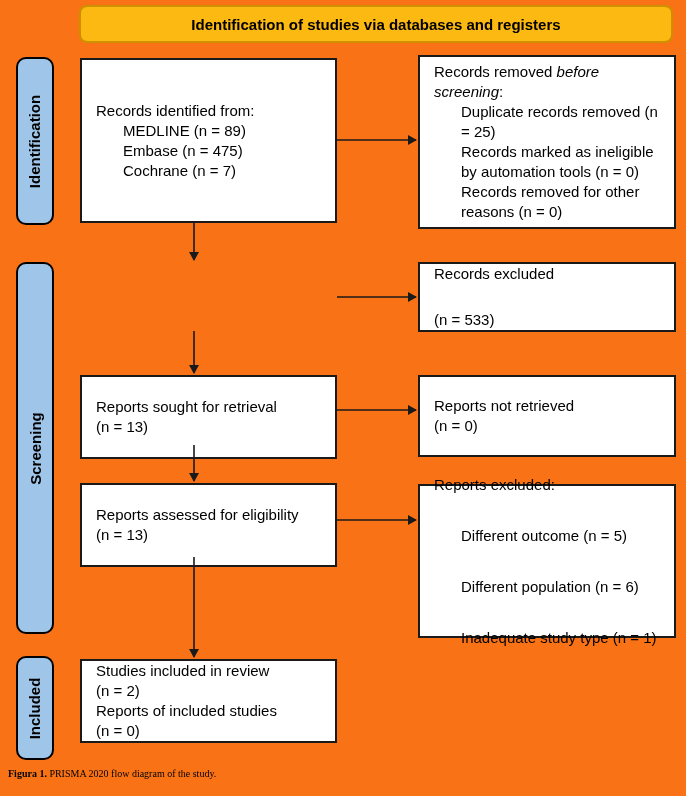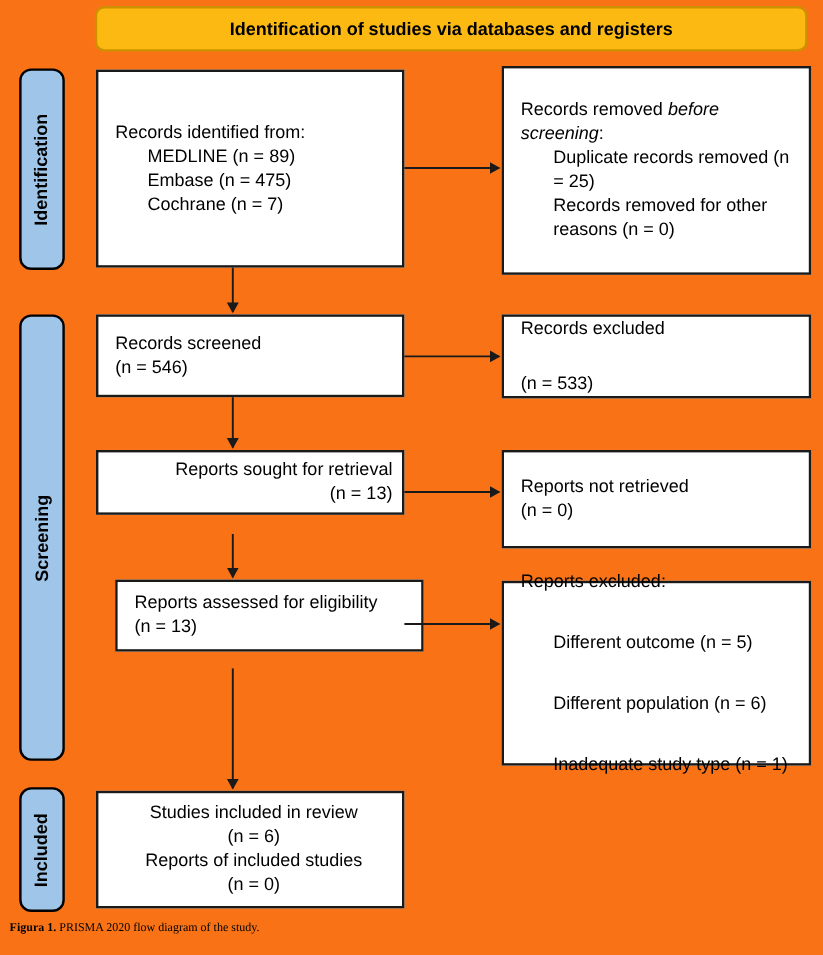--- a/index.html
+++ b/index.html
@@ -29,25 +29,25 @@
     position:absolute; background:#ffffff; border:2px solid #1a1a1a;
     box-sizing:border-box; display:flex; flex-direction:column; justify-content:center;
     font-size:15px; line-height:20px; padding:5px 8px 5px 14px; color:#000;
   }
   .col-left  { left:80px;  width:257px; }
   .col-right { left:418px; width:258px; }
   #box-identified       { top:58px;  height:165px; }
   #box-removed          { top:55px;  height:174px; }
   #box-screened         { top:262px; height:69px;  }
   #box-excluded         { top:262px; height:70px;gap:26px;  }
-  #box-sought           { top:375px; height:54px;align-items:flex-end;  }
+  #box-sought           { top:375px; height:84px;  }
   #box-not-retrieved    { top:375px; height:82px;  }
-  #box-assessed         { top:483px; height:60px;margin-left:16px;  }
+  #box-assessed         { top:483px; height:84px;  }
   #box-reports-excluded { top:484px; height:154px;gap:31px; }
-  #box-included         { top:659px; height:98px;text-align:center;  }
+  #box-included         { top:659px; height:84px;  }
   .indent { padding-left:27px; }
   .arrows { position:absolute; left:0; top:0; pointer-events:none; }
   .arrows line { stroke:#1a1a1a; stroke-width:1.6; }
   .caption {
     position:absolute; left:8px; top:768px;
     font-family:"Liberation Serif", serif; font-size:10px; color:#000;
   }
   .caption b { font-weight:bold; }
 </style>
 </head>
@@ -72,27 +72,24 @@
   <div class="box col-left" id="box-identified">
     <div>Records identified from:</div>
     <div class="indent">MEDLINE (n = 89)</div>
     <div class="indent">Embase (n = 475)</div>
     <div class="indent">Cochrane (n = 7)</div>
   </div>
 
   <div class="box col-right" id="box-removed">
     <div><span>Records removed </span><i>before screening</i><span>:</span></div>
     <div class="indent">Duplicate records removed (n = 25)</div>
+    <div class="indent">Records marked as ineligible by automation tools (n = 0)</div>
     <div class="indent">Records removed for other reasons (n = 0)</div>
   </div>
 
-  <div class="box col-left" id="box-screened">
-    <div>Records screened</div>
-    <div>(n = 546)</div>
-  </div>
 
   <div class="box col-right" id="box-excluded">
     <div>Records excluded</div>
     <div>(n = 533)</div>
   </div>
 
   <div class="box col-left" id="box-sought">
     <div>Reports sought for retrieval</div>
     <div>(n = 13)</div>
   </div>
@@ -109,21 +106,21 @@
 
   <div class="box col-right" id="box-reports-excluded">
     <div>Reports excluded:</div>
     <div class="indent">Different outcome (n = 5)</div>
     <div class="indent">Different population (n = 6)</div>
     <div class="indent">Inadequate study type (n = 1)</div>
   </div>
 
   <div class="box col-left" id="box-included">
     <div>Studies included in review</div>
-    <div>(n = 6)</div>
+    <div>(n = 2)</div>
     <div>Reports of included studies</div>
     <div>(n = 0)</div>
   </div>
 
   <svg class="arrows" width="686" height="796">
     <defs>
       <marker id="ah" markerUnits="userSpaceOnUse" markerWidth="12" markerHeight="11" refX="8" refY="5" orient="auto">
         <path d="M0,0 L9,5 L0,10 z" fill="#1a1a1a"></path>
       </marker>
     </defs>

